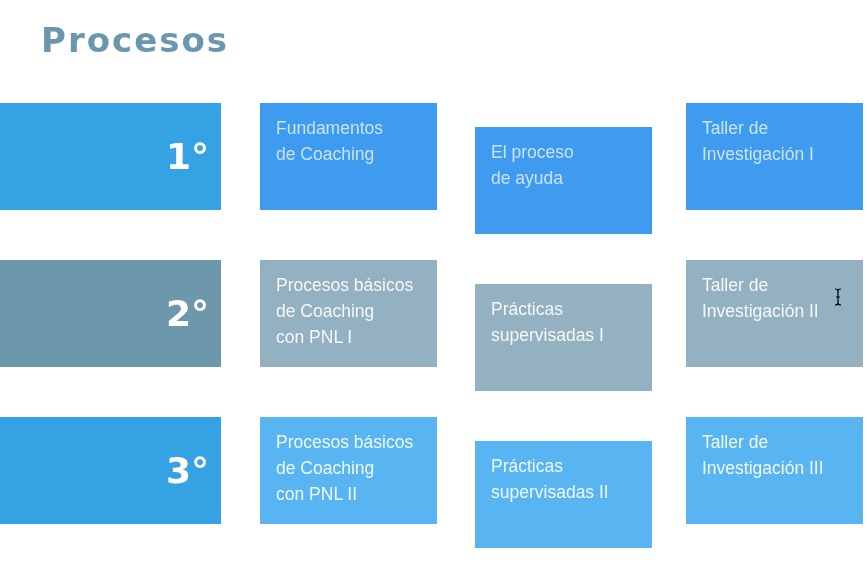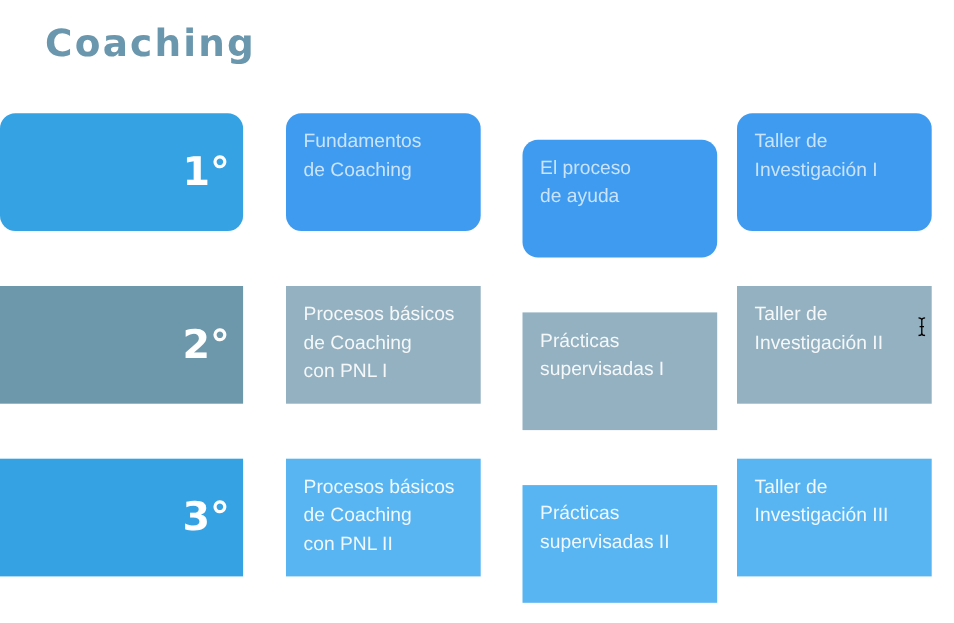--- a/index.html
+++ b/index.html
@@ -17,34 +17,34 @@
       left: 0; width: 221px;
       color: #fff; font-family: "DejaVu Sans", sans-serif; font-weight: bold;
       font-size: 36px; text-align: right; padding-right: 12px;
       line-height: 107px;
     }
     .course {
       width: 177px; padding: 12px 14px 0 16px;
       color: rgba(255,255,255,0.9); font-size: 17.5px; line-height: 26px;
       white-space: pre-line;
     }
-    .c1 { left: 260px; } .c2 { left: 475px; margin-top: 24px; } .c3 { left: 670px; }
-    .r1 { top: 103px; border-radius: 14px; } .r2 { top: 260px; } .r3 { top: 417px; }
+    .c1 { left: 260px; } .c2 { left: 475px; margin-top: 24px; } .c3 { left: 686px; }
+    .r1 { top: 103px; } .r2 { top: 260px; } .r3 { top: 417px; }
     .sem.r1 { background: #34a2e3; } .sem.r2 { background: #6d97ab; } .sem.r3 { background: #34a2e3; }
     .course.r1 { background: #3f9bf0; color: rgba(255,255,255,0.72); }
     .course.r2 { background: #94b1c1; }
     .course.r3 { background: #58b5f2; }
     .cursor {
       position: absolute; left: 834px; top: 288px; width: 8px; height: 18px;
     }
   </style>
 </head>
 <body>
 
-<div class="title">Coaching</div>
+<div class="title">Procesos</div>
 
 <div class="tile sem r1">1°</div>
 <div class="tile course c1 r1">Fundamentos
 de Coaching</div>
 <div class="tile course c2 r1">El proceso
 de ayuda</div>
 <div class="tile course c3 r1">Taller de
 Investigación I</div>
 
 <div class="tile sem r2">2°</div>

